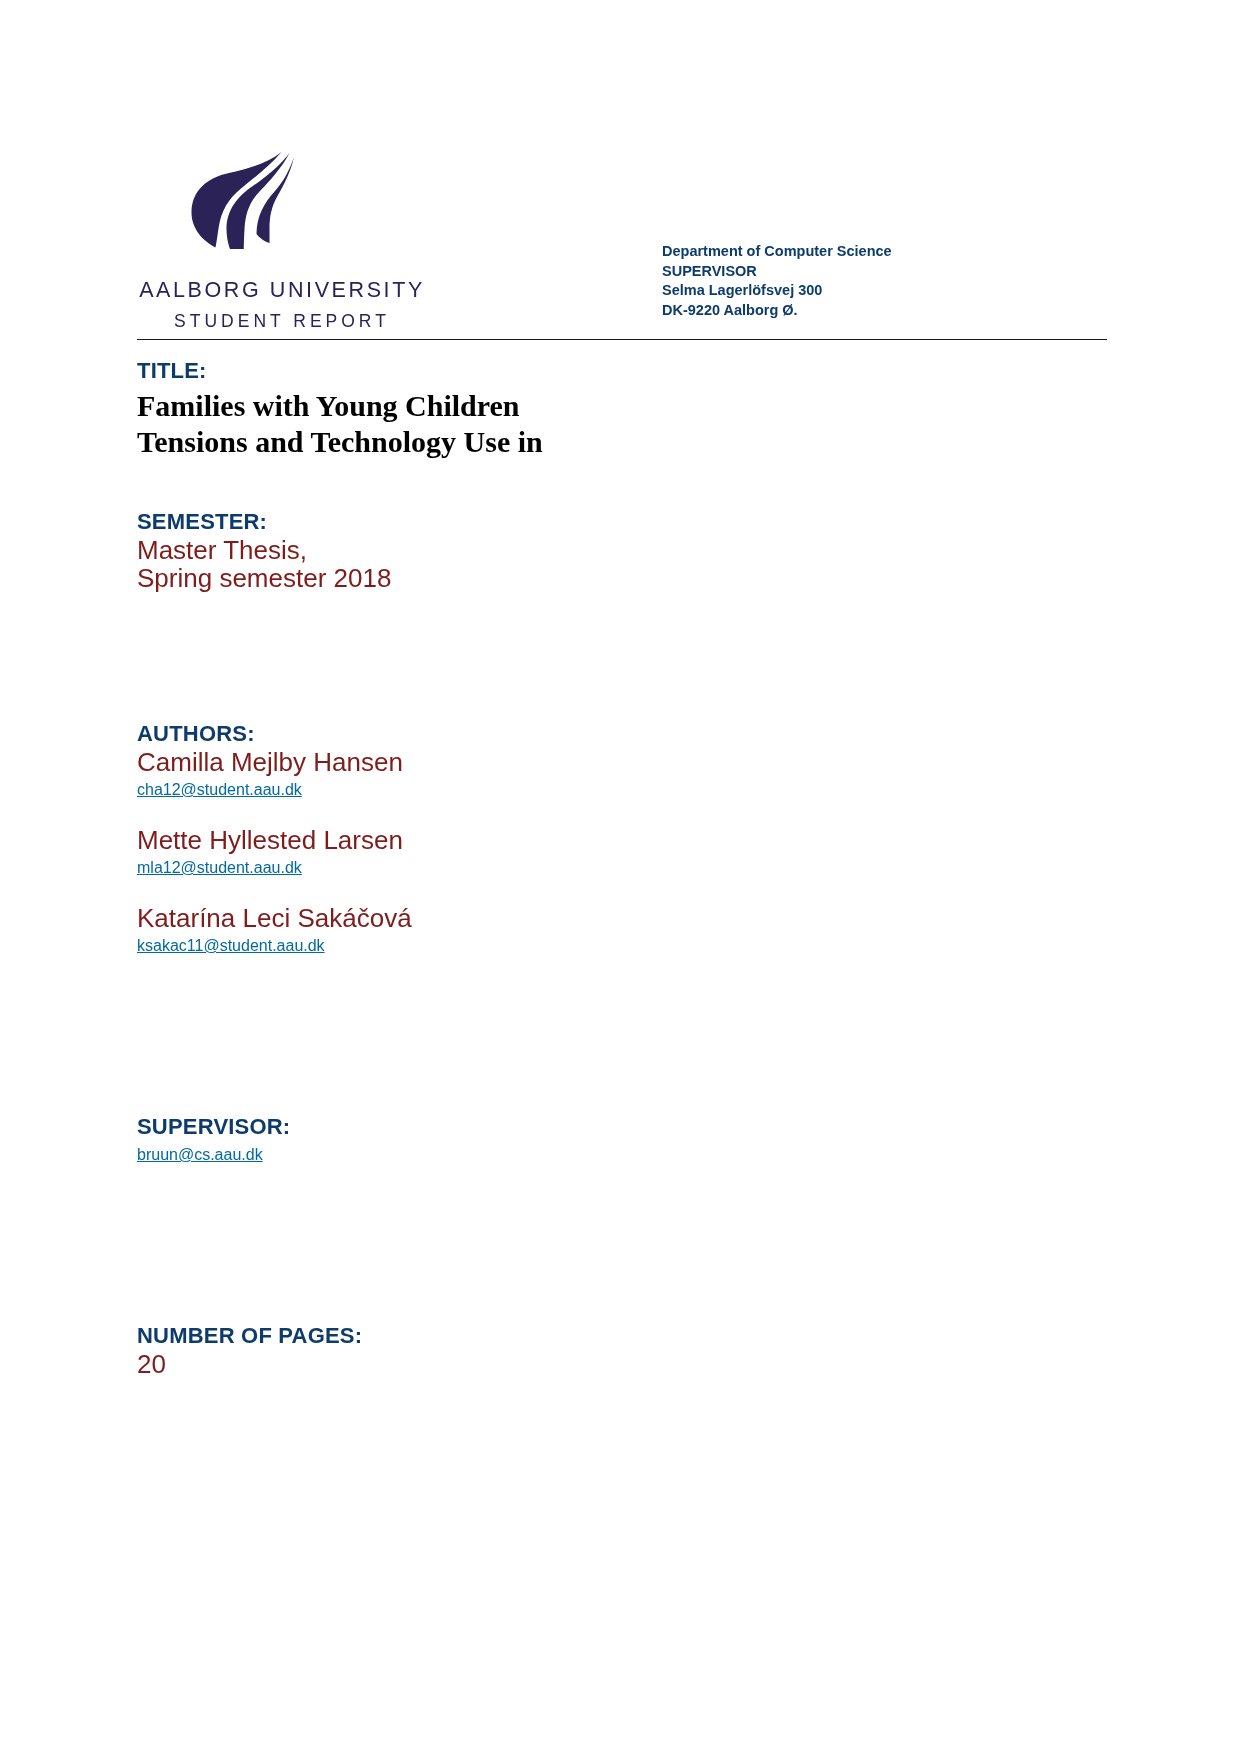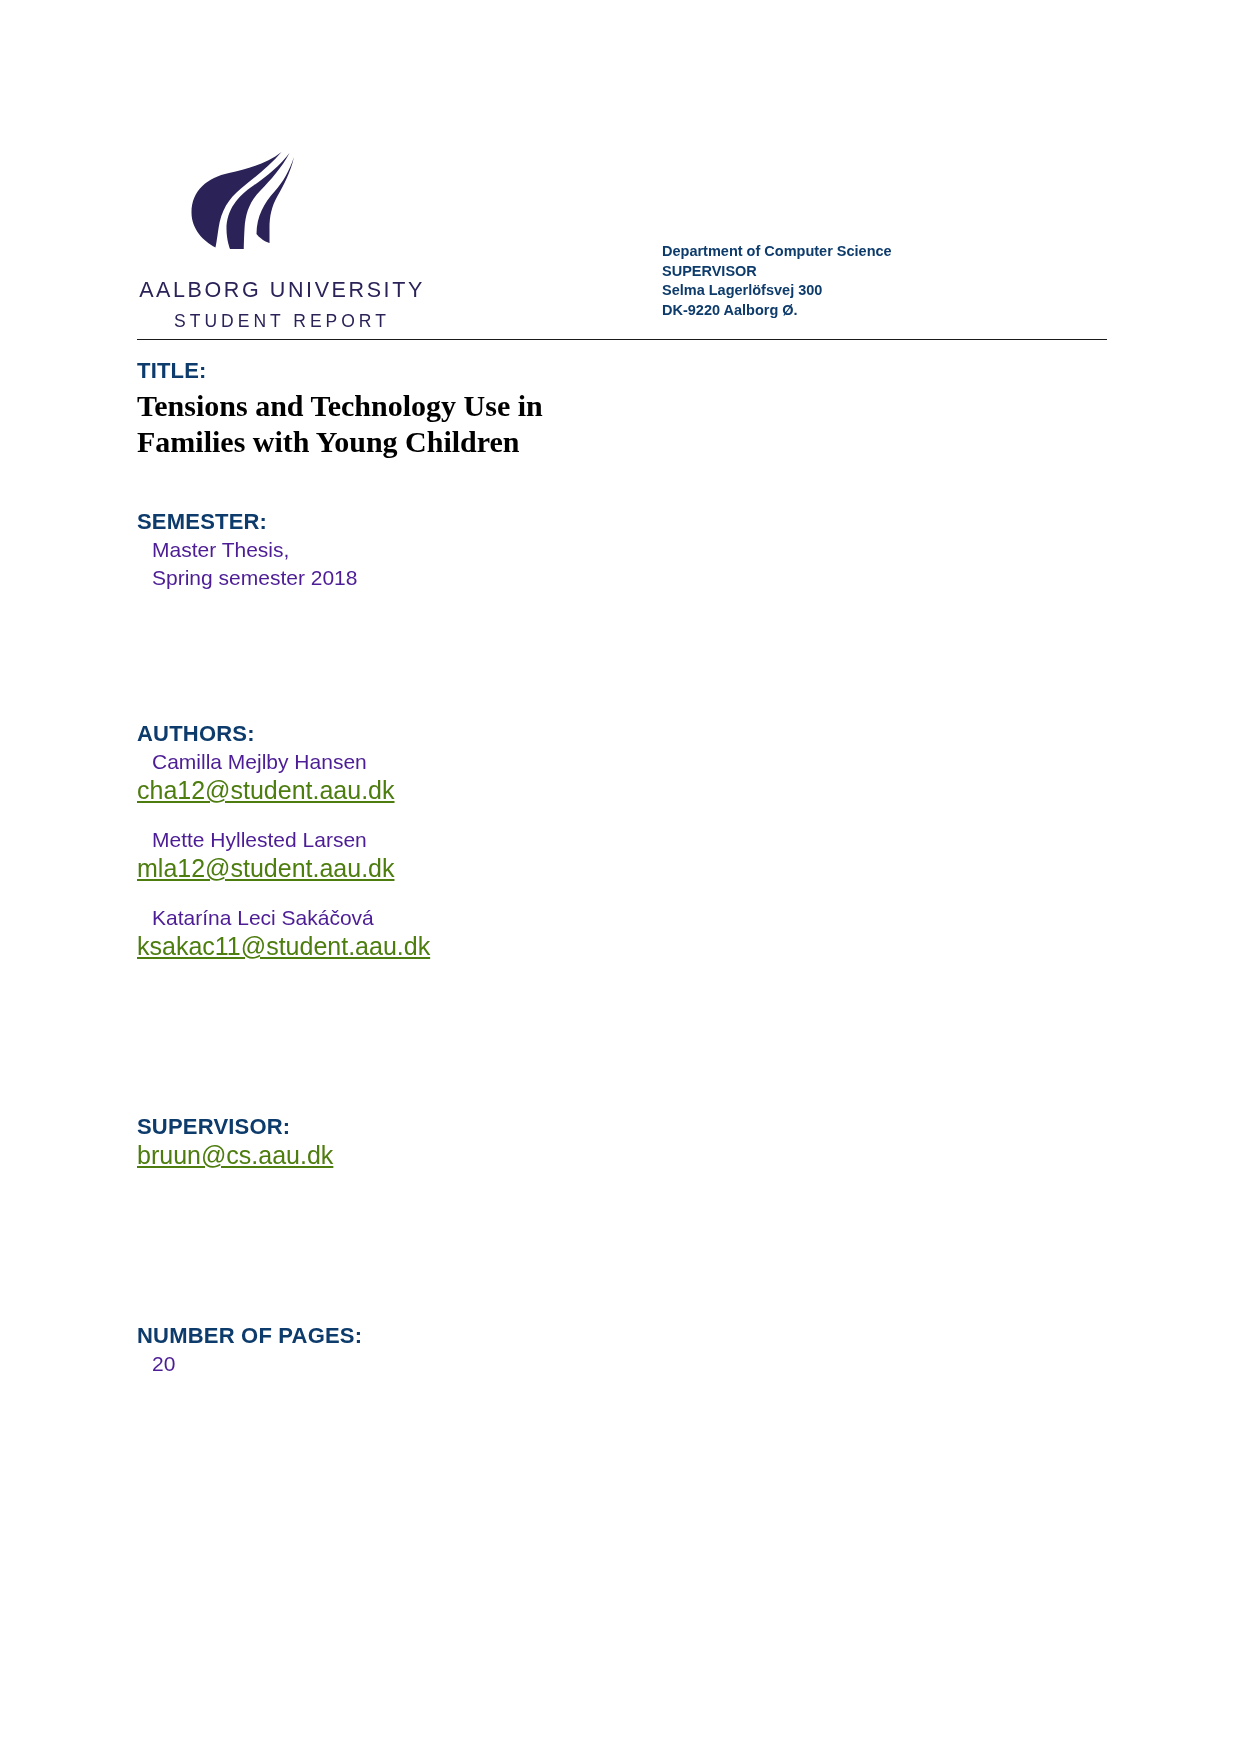--- a/index.html
+++ b/index.html
@@ -113,31 +113,30 @@
     font-weight: bold;
     font-size: 30px;
     line-height: 36px;
     color: #000000;
     margin-top: 3px;
   }
   .doc-title div { white-space: nowrap; }
 
   .field-value {
     font-family: "Liberation Sans", sans-serif;
-    font-size: 21px;
+    font-size: 26px;
     line-height: 28px;
-    color: #4c1d95;
-    margin-left: 15px;
+    color: #7f1d1d;
   }
 
   .email {
     font-family: "Liberation Sans", sans-serif;
-    font-size: 25px;
+    font-size: 16px;
     line-height: 28px;
-    color: #4d7c0f;
+    color: #0369a1;
     text-decoration: underline;
     display: inline-block;
   }
 
   .person-block { margin-top: 0; }
   .person-block + .person-block { margin-top: 22px; }
 
   
   .sec-semester { margin-top: 47px; }
   .sec-authors  { margin-top: 127px; }
@@ -171,22 +170,22 @@
     </div>
   </div>
 
   <div class="divider"></div>
 
   <div class="content">
 
     <div>
       <div class="field-label">TITLE:</div>
       <div class="doc-title">
+        <div>Families with Young Children</div>
         <div>Tensions and Technology Use in</div>
-        <div>Families with Young Children</div>
       </div>
     </div>
 
     <div class="sec-semester">
       <div class="field-label">SEMESTER:</div>
       <div class="field-value">Master Thesis,</div>
       <div class="field-value">Spring semester 2018</div>
     </div>
 
     <div class="sec-authors">

